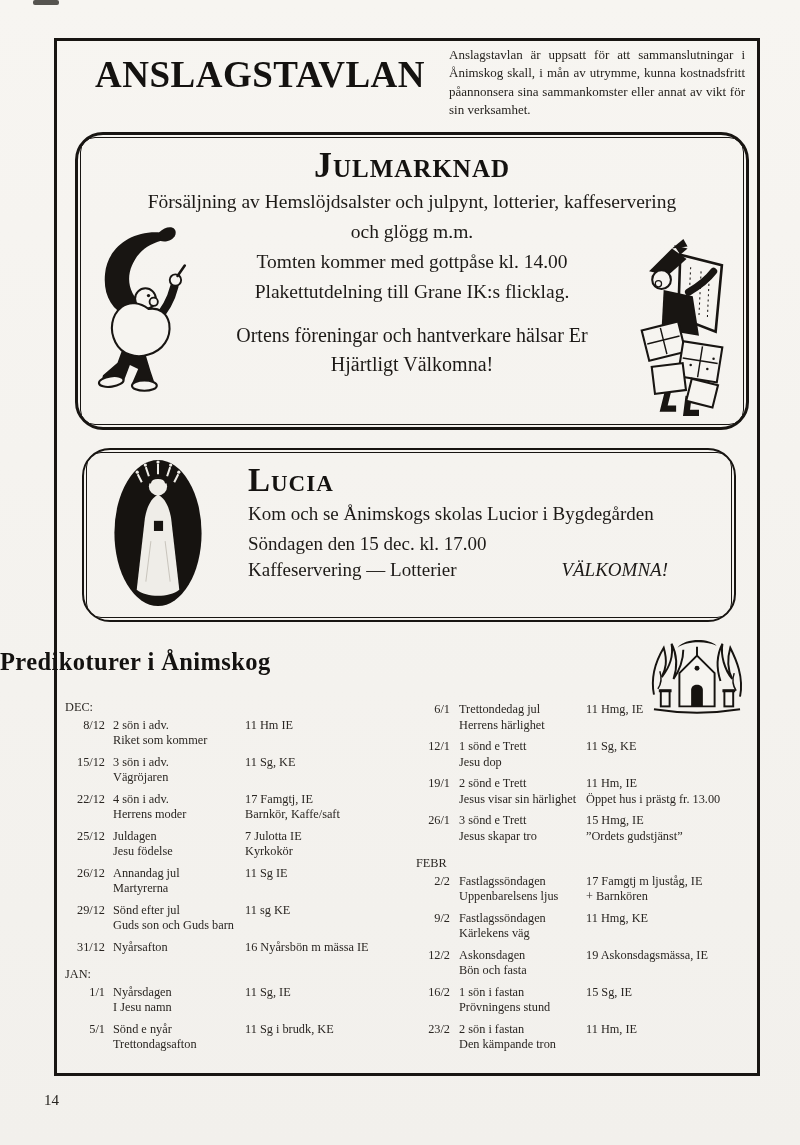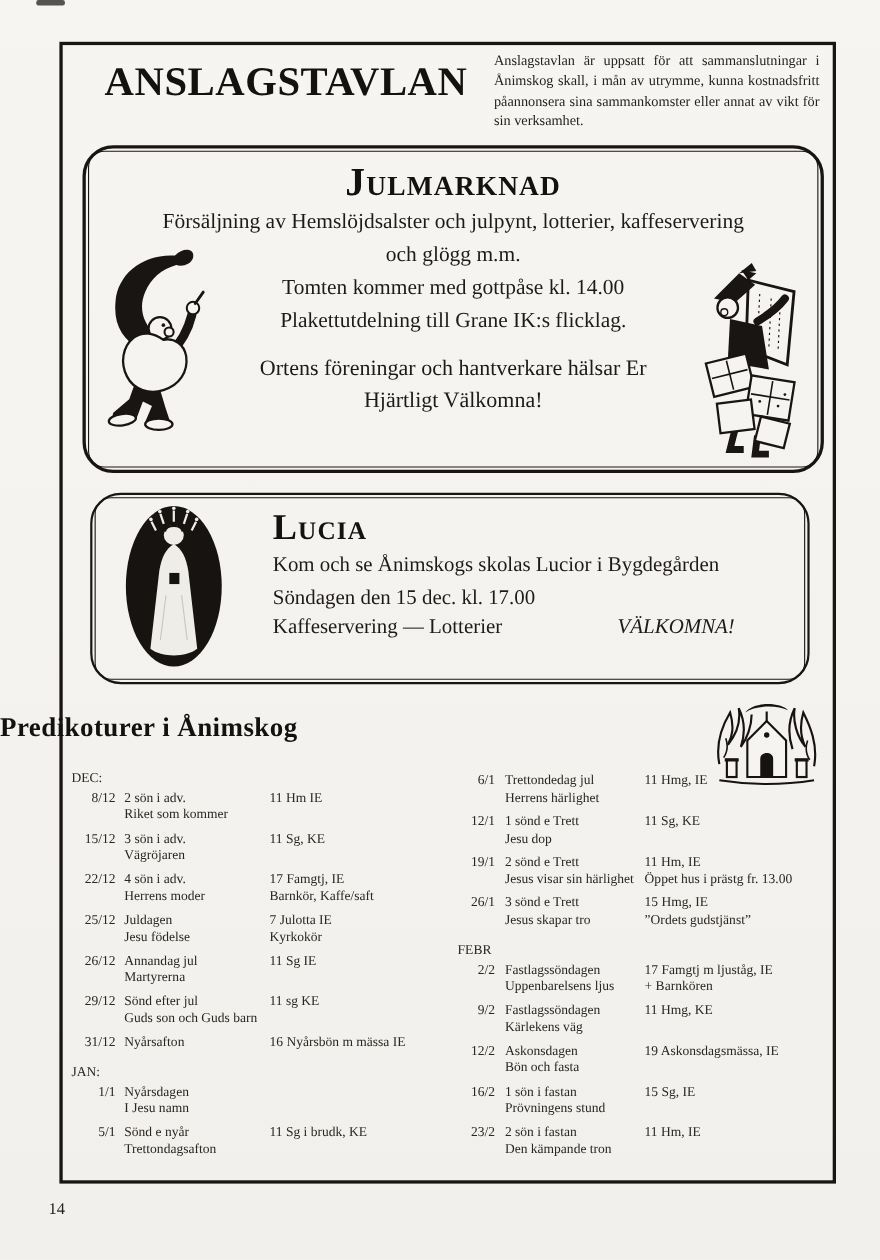--- a/index.html
+++ b/index.html
@@ -267,20 +267,23 @@
           <div>16 Nyårsbön m mässa IE</div>
         </div>
       </div>
       <div class="sched-month gap">JAN:</div>
       <div class="sched-row">
         <div class="sched-date">1/1</div>
         <div class="sched-event">
           <div>Nyårsdagen</div>
           <div>I Jesu namn</div>
         </div>
+        <div class="sched-service">
+          <div>11 Sg, IE</div>
+        </div>
       </div>
       <div class="sched-row">
         <div class="sched-date">5/1</div>
         <div class="sched-event">
           <div>Sönd e nyår</div>
           <div>Trettondagsafton</div>
         </div>
         <div class="sched-service">
           <div>11 Sg i brudk, KE</div>
         </div>

